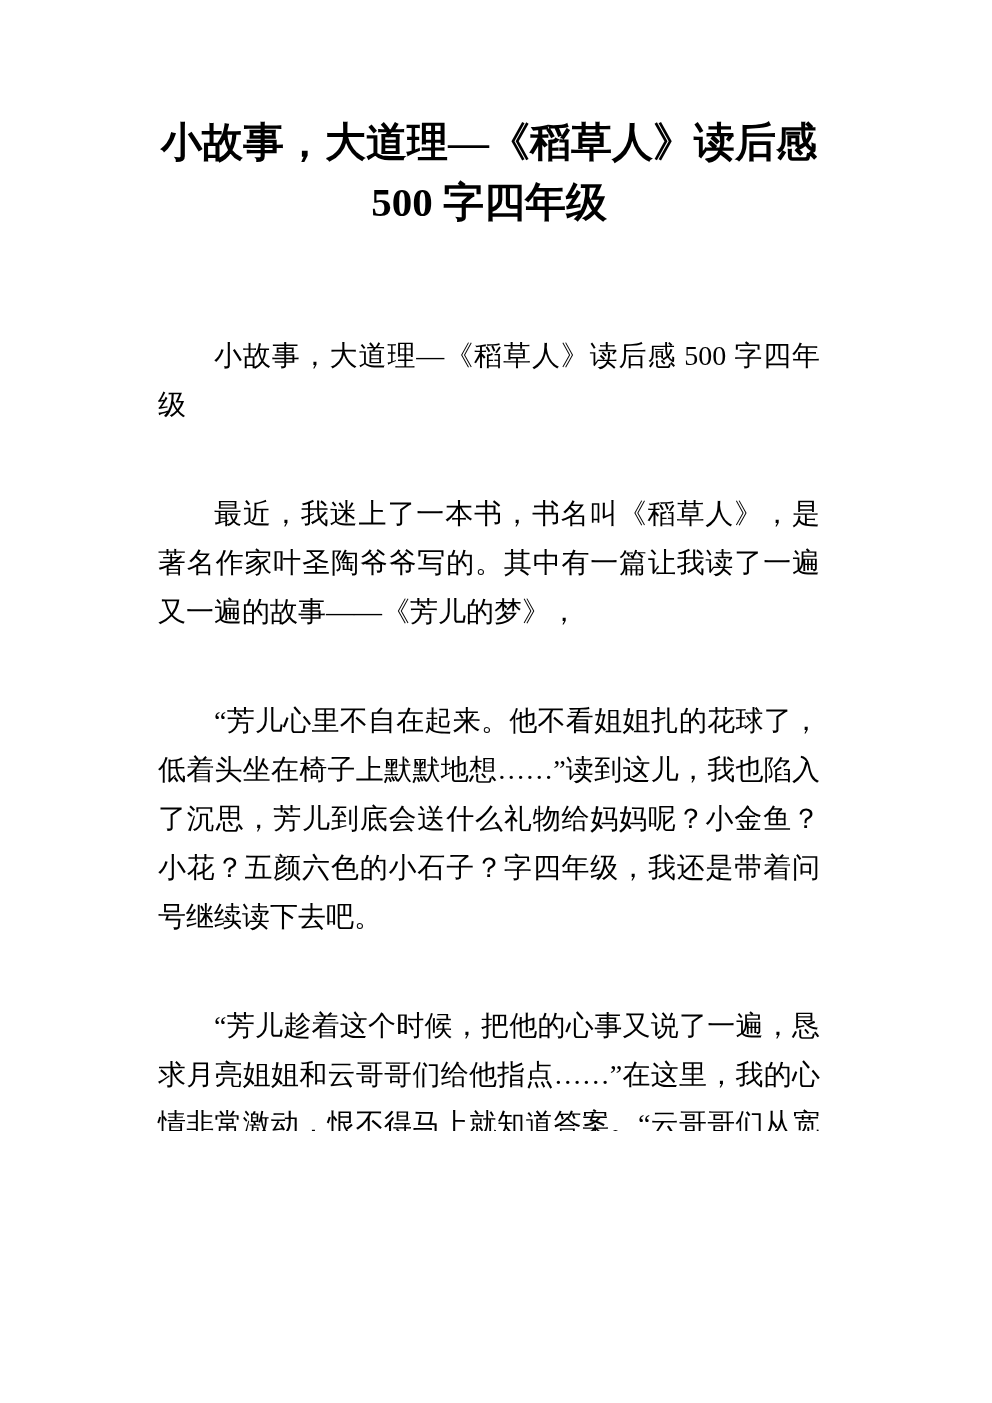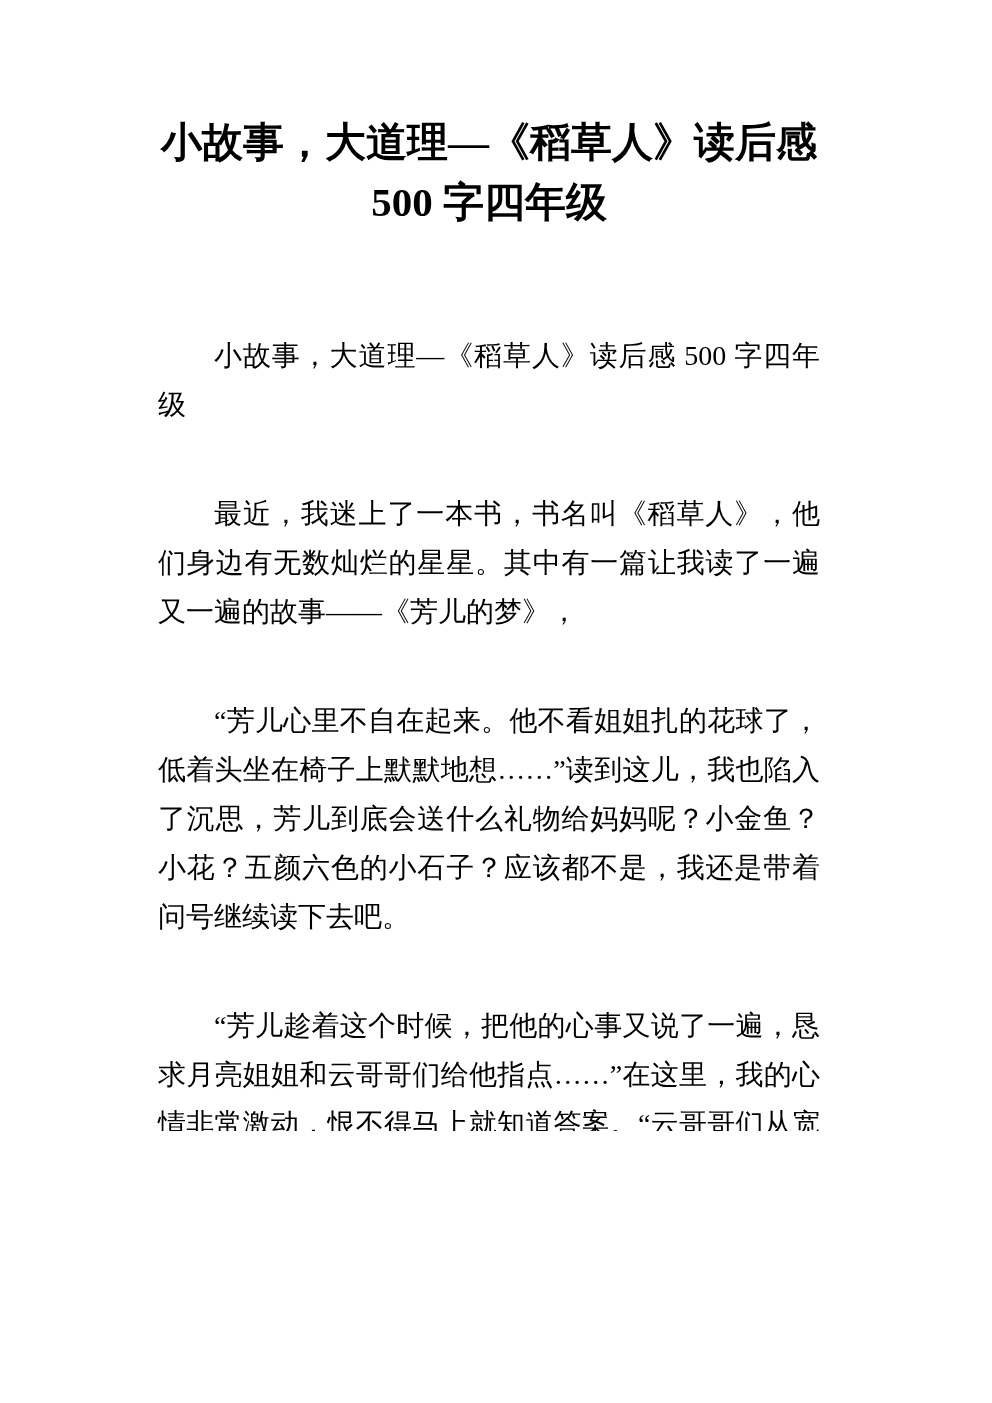--- a/index.html
+++ b/index.html
@@ -39,19 +39,19 @@
 </style>
 </head>
 <body>
 
 <div class="page">
   <div class="content">
     <h1 class="doc-title">小故事，大道理—《稻草人》读后感 500 字四年级</h1>
 
     <p class="para">小故事，大道理—《稻草人》读后感 500 字四年级</p>
 
-    <p class="para">最近，我迷上了一本书，书名叫《稻草人》，他们身边有无数灿烂的星星。其中有一篇让我读了一遍又一遍的故事——《芳儿的梦》，</p>
+    <p class="para">最近，我迷上了一本书，书名叫《稻草人》，是著名作家叶圣陶爷爷写的。其中有一篇让我读了一遍又一遍的故事——《芳儿的梦》，</p>
 
-    <p class="para">“芳儿心里不自在起来。他不看姐姐扎的花球了，低着头坐在椅子上默默地想……”读到这儿，我也陷入了沉思，芳儿到底会送什么礼物给妈妈呢？小金鱼？小花？五颜六色的小石子？应该都不是，我还是带着问号继续读下去吧。</p>
+    <p class="para">“芳儿心里不自在起来。他不看姐姐扎的花球了，低着头坐在椅子上默默地想……”读到这儿，我也陷入了沉思，芳儿到底会送什么礼物给妈妈呢？小金鱼？小花？五颜六色的小石子？字四年级，我还是带着问号继续读下去吧。</p>
 
     <p class="para">“芳儿趁着这个时候，把他的心事又说了一遍，恳求月亮姐姐和云哥哥们给他指点……”在这里，我的心情非常激动，恨不得马上就知道答案。“云哥哥们从宽大的衣袖里伸出手来，指着身边，我还是带着问号继续读下去吧，原来他们指的就是星星。”哇，</p>
   </div>
 </div>
 
 </body></html>

